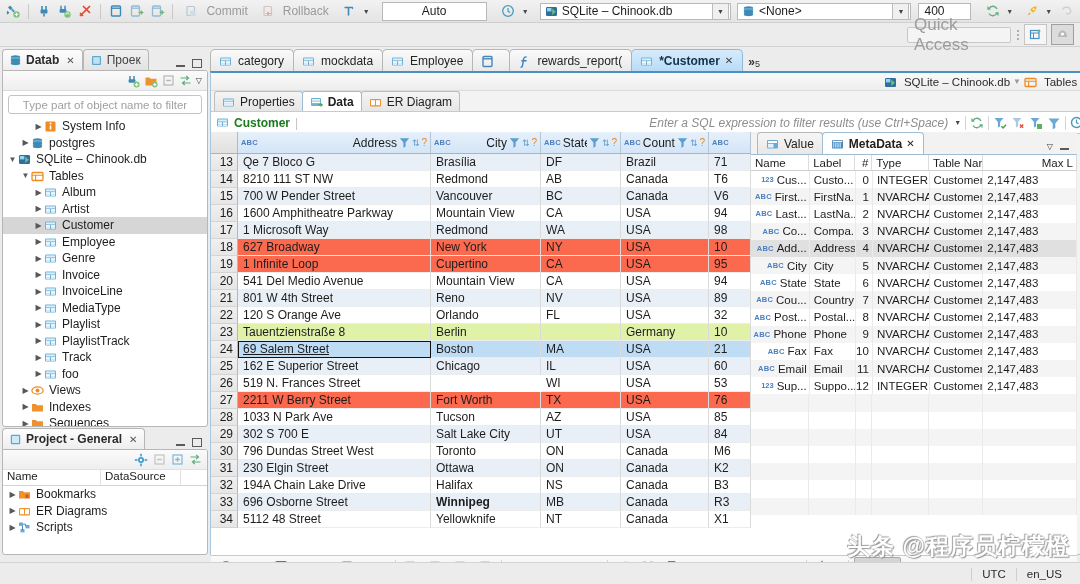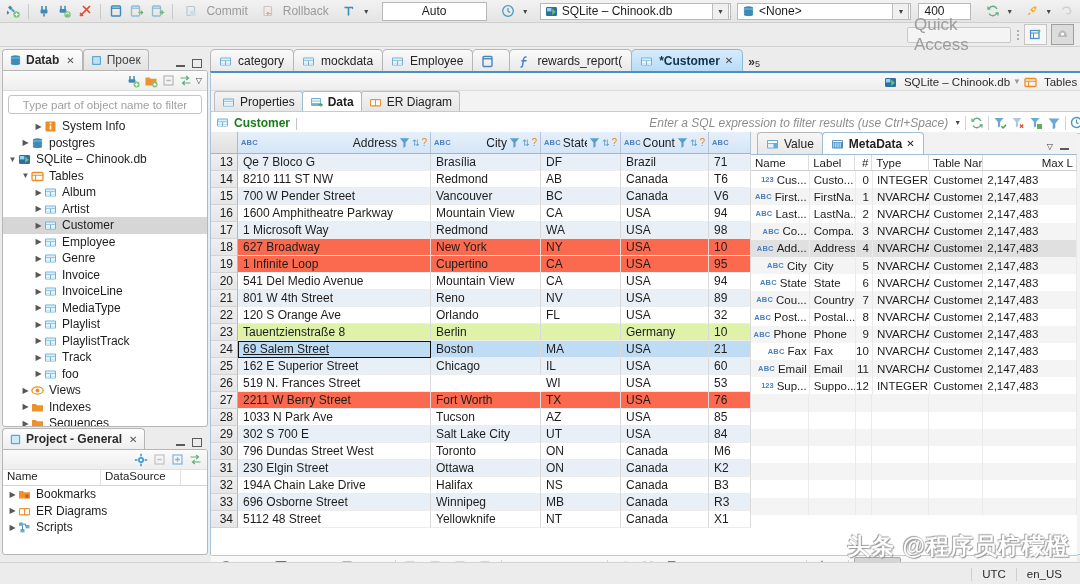--- a/index.html
+++ b/index.html
@@ -1197,21 +1197,21 @@
                 <div class="rn">32</div>
                 <div class="gc" style="width:193px;">194A Chain Lake Drive</div>
                 <div class="gc" style="width:110px;">Halifax</div>
                 <div class="gc" style="width:80px;">NS</div>
                 <div class="gc" style="width:88px;">Canada</div>
                 <div class="gc" style="width:42px;">B3</div>
               </div>
               <div class="grow">
                 <div class="rn">33</div>
                 <div class="gc alt" style="width:193px;">696 Osborne Street</div>
-                <div class="gc alt" style="width:110px;">Winnipeg</div>
+                <div class="gc alt" style="width:110px;font-weight:bold;">Winnipeg</div>
                 <div class="gc alt" style="width:80px;">MB</div>
                 <div class="gc alt" style="width:88px;">Canada</div>
                 <div class="gc alt" style="width:42px;">R3</div>
               </div>
               <div class="grow">
                 <div class="rn">34</div>
                 <div class="gc" style="width:193px;">5112 48 Street</div>
                 <div class="gc" style="width:110px;">Yellowknife</div>
                 <div class="gc" style="width:80px;">NT</div>
                 <div class="gc" style="width:88px;">Canada</div>

